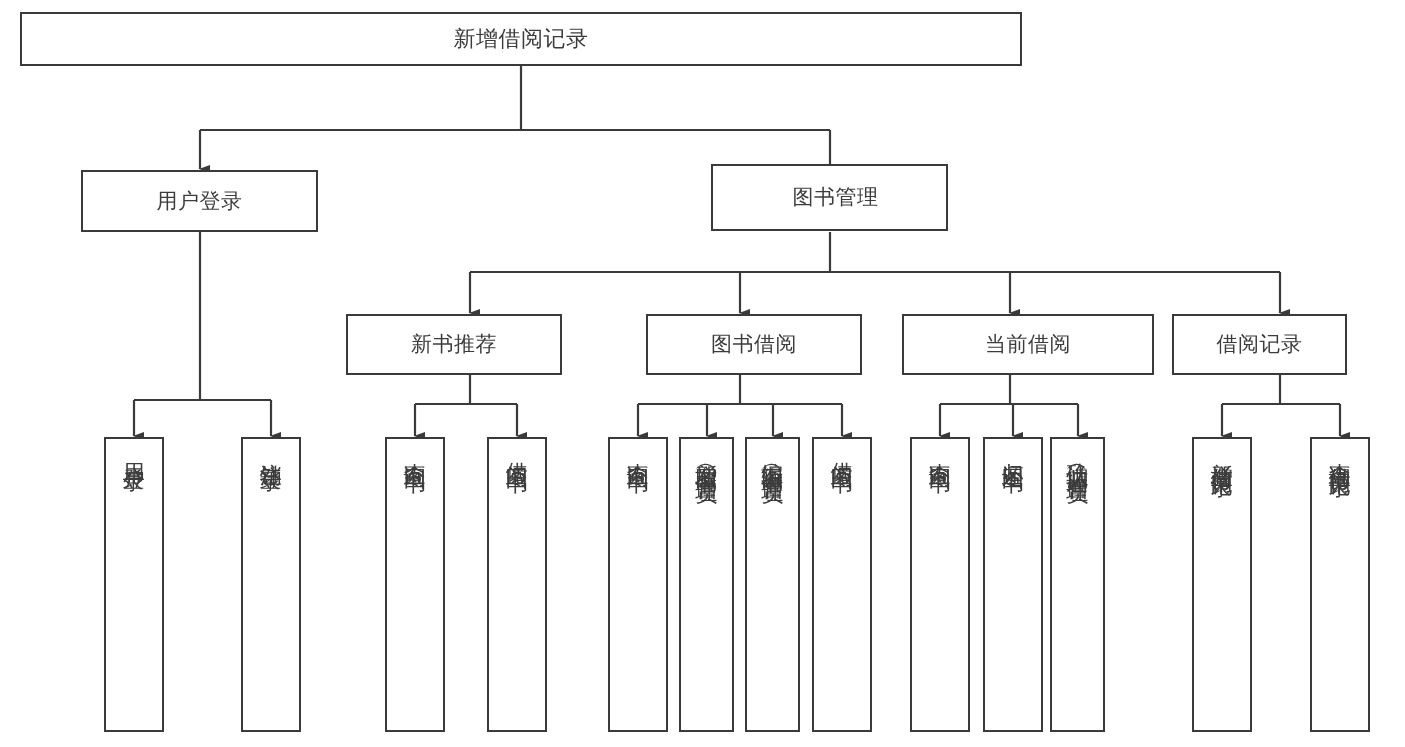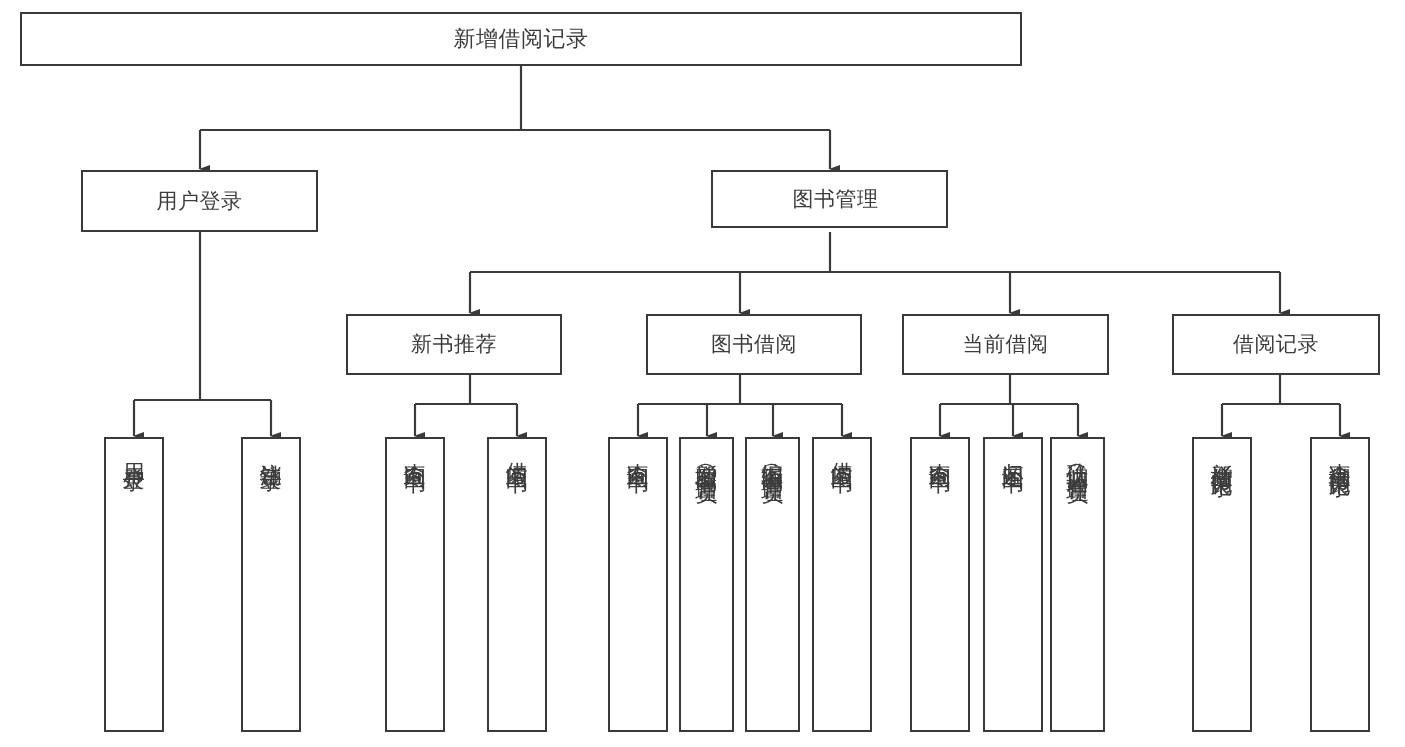--- a/index.html
+++ b/index.html
@@ -126,33 +126,33 @@
       </g>
   </svg>
 
   <div id="node-layer">
       <div class="node horiz root" style="left: 20px; top: 12px; width: 1002px; height: 54px;">
         <span class="node-label">新增借阅记录</span>
       </div>
       <div class="node horiz" style="left: 81px; top: 170px; width: 237px; height: 62px;">
         <span class="node-label">用户登录</span>
       </div>
-      <div class="node horiz" style="left: 711px; top: 170px; width: 237px; height: 58px; padding-left: 12px;">
+      <div class="node horiz" style="left: 711px; top: 164px; width: 237px; height: 67px; padding-left: 12px;">
         <span class="node-label">图书管理</span>
       </div>
       <div class="node horiz" style="left: 346px; top: 314px; width: 216px; height: 61px;">
         <span class="node-label">新书推荐</span>
       </div>
       <div class="node horiz" style="left: 646px; top: 314px; width: 216px; height: 61px;">
         <span class="node-label">图书借阅</span>
       </div>
-      <div class="node horiz" style="left: 902px; top: 314px; width: 207px; height: 61px;">
+      <div class="node horiz" style="left: 902px; top: 314px; width: 252px; height: 61px;">
         <span class="node-label">当前借阅</span>
       </div>
-      <div class="node horiz" style="left: 1172px; top: 314px; width: 208px; height: 61px;">
+      <div class="node horiz" style="left: 1172px; top: 314px; width: 175px; height: 61px;">
         <span class="node-label">借阅记录</span>
       </div>
       <div class="node vert" style="left: 104px; top: 437px; width: 60px; height: 295px;">
         <span class="node-label">用户登录</span>
       </div>
       <div class="node vert" style="left: 241px; top: 437px; width: 60px; height: 295px;">
         <span class="node-label">注销登录</span>
       </div>
       <div class="node vert" style="left: 385px; top: 437px; width: 60px; height: 295px;">
         <span class="node-label">查询图书</span>

